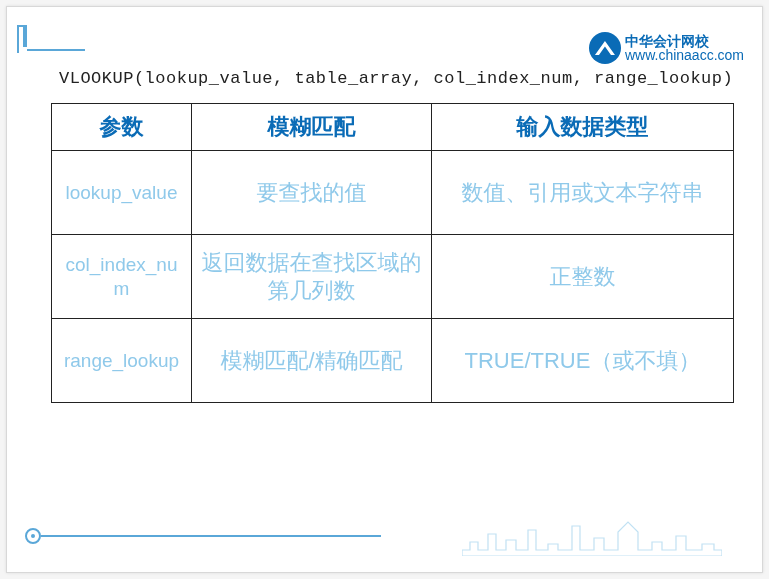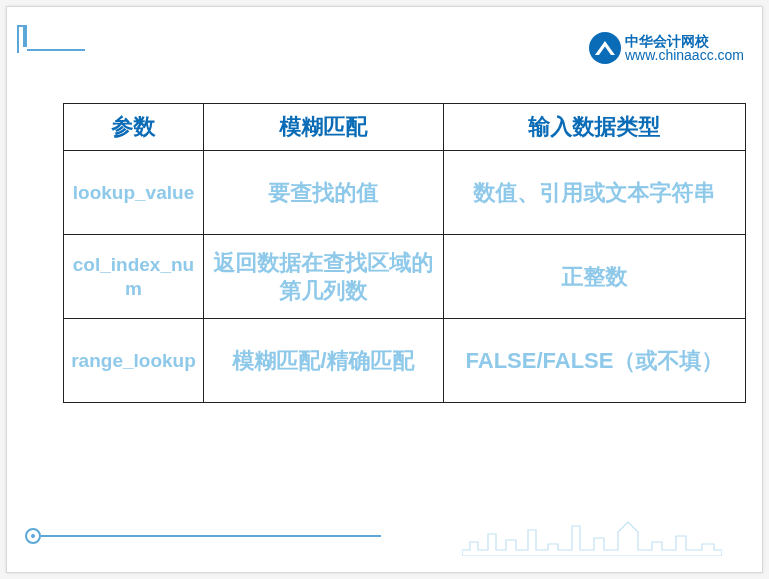--- a/index.html
+++ b/index.html
@@ -111,21 +111,21 @@
     font-family: "Courier New", monospace;
     font-size: 17px;
     color: #222;
     letter-spacing: 0.5px;
     white-space: nowrap;
   }
   
   .params-table {
     position: absolute;
     top: 96px;
-    left: 56px;
+    left: 44px;
     width: 682px;
     border-collapse: collapse;
     table-layout: fixed;
   }
   .params-table col.c1 { width: 140px; }
   .params-table col.c2 { width: 240px; }
   .params-table col.c3 { width: 302px; }
   .params-table td, .params-table th {
     border: 1.5px solid #222;
     text-align: center;
@@ -136,21 +136,21 @@
     height: 42px;
     color: #0a6bb6;
     font-size: 22px;
     font-weight: 900;
     font-family: "Microsoft YaHei", sans-serif;
   }
   .params-table td {
     height: 84px;
     color: #8fc9ea;
     font-size: 22px;
-    font-weight: 700;
+    font-weight: 400;
     font-family: "Arial Black", "Microsoft YaHei", sans-serif;
     line-height: 1.25;
     word-break: break-word;
   }
   .params-table td.col1 {
     font-size: 19px;
   }
   
   .bottom-left-circle {
     position: absolute;
@@ -201,20 +201,21 @@
   </div>
 
   <div class="logo">
     <div class="logo-badge"></div>
     <div class="logo-text">
       <span class="logo-cn">中华会计网校</span>
       <span class="logo-url">www.chinaacc.com</span>
     </div>
   </div>
 
+  <div class="formula-line">VLOOKUP(lookup_value,  table_array,   col_index_num,  range_lookup)</div>
 
   <table class="params-table">
     <colgroup>
       <col class="c1">
         <col class="c2">
         <col class="c3">
     </colgroup>
     <thead>
       <tr>
         <th>参数</th>
@@ -229,21 +230,21 @@
         <td>数值、引用或文本字符串</td>
       </tr>
       <tr>
         <td class="col1">col_index_num</td>
         <td>返回数据在查找区域的第几列数</td>
         <td>正整数</td>
       </tr>
       <tr>
         <td class="col1">range_lookup</td>
         <td>模糊匹配/精确匹配</td>
-        <td>FALSE/FALSE（或不填）</td>
+        <td>TRUE/TRUE（或不填）</td>
       </tr>
     </tbody>
   </table>
 
   <div class="bottom-left-circle"></div>
   <div class="bottom-line"></div>
 
   <svg class="skyline" viewBox="0 0 260 36" preserveAspectRatio="none">
     <path d="M0,36 L0,30 L8,30 L8,22 L16,22 L16,30 L26,30 L26,14 L34,14 L34,30 L44,30 L44,20 L54,20 L54,30 L66,30 L66,10 L74,10 L74,30 L86,30 L86,24 L96,24 L96,30 L110,30 L110,6 L118,6 L118,30 L132,30 L132,18 L142,18 L142,30 L156,30 L156,12 L166,2 L176,12 L176,30 L190,30 L190,22 L200,22 L200,30 L214,30 L214,16 L224,16 L224,30 L240,30 L240,24 L252,24 L252,30 L260,30 L260,36 Z" fill="none" stroke="#8fc9ea" stroke-width="1.2"></path>
   </svg>

